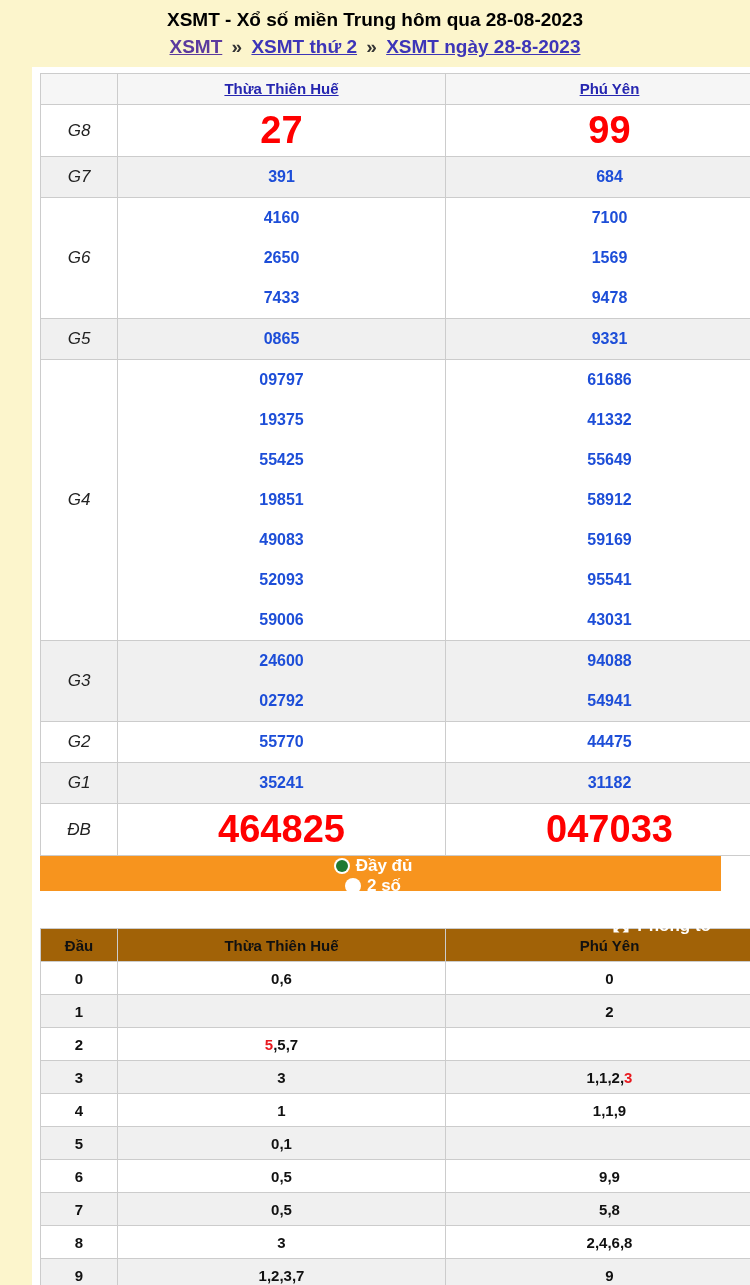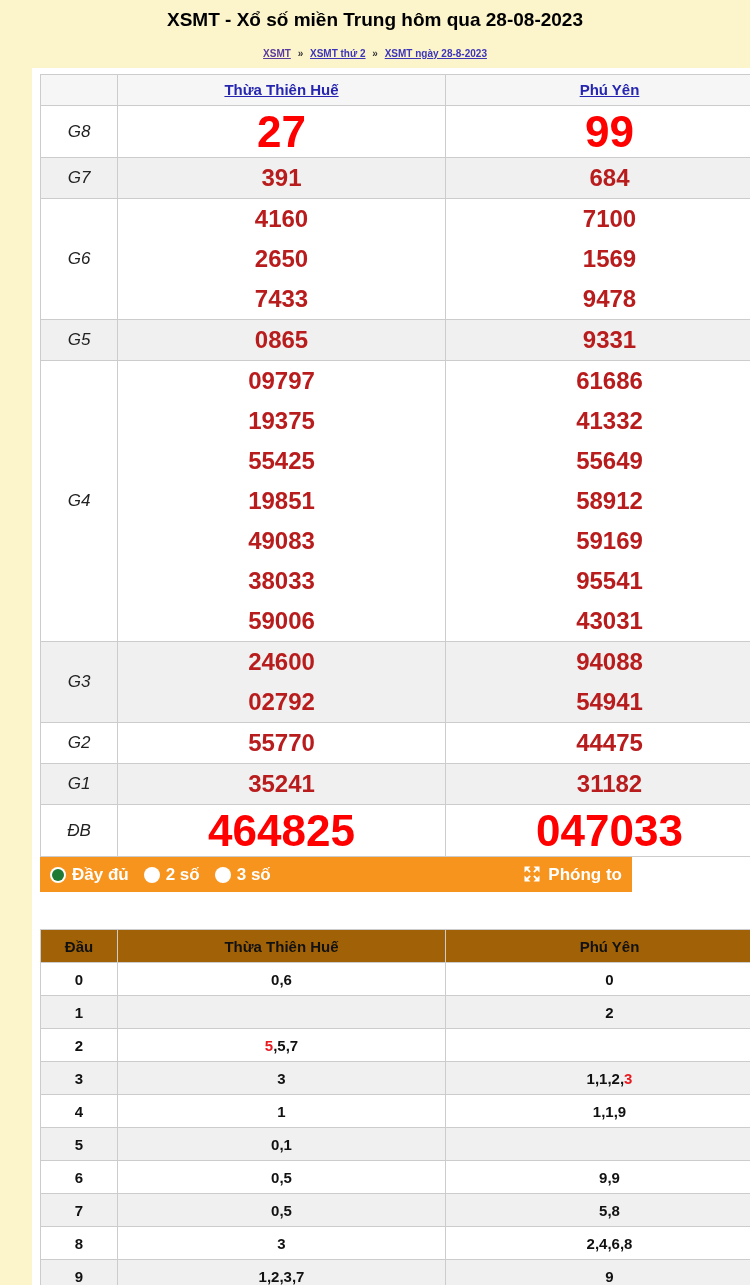--- a/index.html
+++ b/index.html
@@ -9,26 +9,26 @@
     font-family:"Liberation Sans", sans-serif;
     overflow:hidden;
   }
   
   .top{
     background:#fcf5cc;
     text-align:center;
     padding:9px 0 9px;
   }
   .top h1{
-    margin:0 0 17px;
+    margin:0 0 5px;
     font-size:19px;
     font-weight:bold;
     color:#000;
   }
-  .crumb{font-size:10px;font-weight:bold;}
+  .crumb{font-size:19px;font-weight:bold;}
   .crumb a{text-decoration:underline;cursor:pointer;}
   .crumb a.visited{color:#5b3a9e;}
   .crumb a.normal{color:#3d35b8;}
   .crumb .sep{color:#333;margin:0 4px;font-weight:bold;}
 
   
   .content{
     background:#fff;
     padding:6px 0 0;
     margin-left:32px;
@@ -53,44 +53,45 @@
   }
   #results thead a{
     color:#2626b0;
     font-size:15px;
     font-weight:bold;
     text-decoration:underline;
     cursor:pointer;
   }
   .prize-label{font-size:17px;color:#222;font-style:italic;}
   .num{
-    font-size:24px;
-    font-weight:bold;
-    color:#b91c1c;
+    font-size:16px;
+    font-weight:bold;
+    color:#1d4ed8;
     line-height:40px;
   }
   .num.big{
-    font-size:44px;
+    font-size:38px;
     color:#ff0000;
     line-height:51px;
   }
 
   
   .fbar{
-    width:592px;
+    width:681px;
     box-sizing:border-box;
     margin:0 8px 37px;
     background:#f7941e;
     height:35px;
     display:flex;
     align-items:center;
     padding:0 10px;
     color:#fff;
     font-weight:bold;
     font-size:17px;
+    flex-direction:column;
   }
   .fopt{display:flex;align-items:center;margin-right:15px;cursor:pointer;}
   .radio-circle{
     width:16px;height:16px;border-radius:50%;
     background:#fff;display:inline-block;position:relative;margin-right:6px;
   }
   .fopt.selected .radio-circle::after{
     content:'';position:absolute;left:2px;top:2px;right:2px;bottom:2px;
     border-radius:50%;background:#1f7a33;
   }
@@ -188,21 +189,21 @@
           </td>
         </tr>
         <tr>
           <td class="prize-label">G4</td>
           <td>
             <div class="num">09797</div>
             <div class="num">19375</div>
             <div class="num">55425</div>
             <div class="num">19851</div>
             <div class="num">49083</div>
-            <div class="num">38033</div>
+            <div class="num">52093</div>
             <div class="num">59006</div>
           </td>
           <td>
             <div class="num">61686</div>
             <div class="num">41332</div>
             <div class="num">55649</div>
             <div class="num">58912</div>
             <div class="num">59169</div>
             <div class="num">95541</div>
             <div class="num">43031</div>

